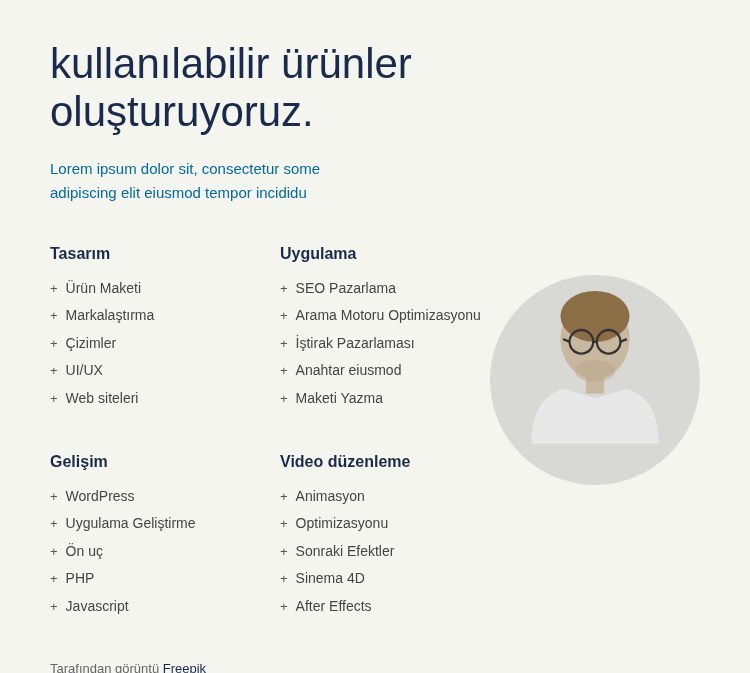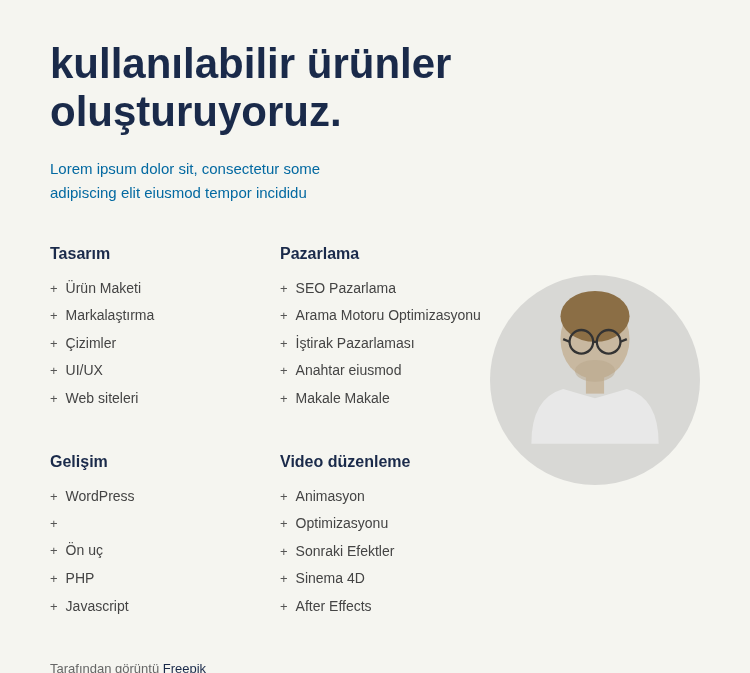--- a/index.html
+++ b/index.html
@@ -12,21 +12,21 @@
       background: #f5f5f0;
       font-family: -apple-system, BlinkMacSystemFont, 'Segoe UI', sans-serif;
       width: 750px;
       min-height: 673px;
       padding: 40px 50px 30px 50px;
       color: #333;
     }
 
     .heading {
       font-size: 42px;
-      font-weight: 700;
+      font-weight: 400;
       color: #1a2a4a;
       line-height: 1.15;
       margin-bottom: 20px;
       max-width: 420px;
     }
 
     .subtitle {
       font-size: 15px;
       color: #0369a1;
       line-height: 1.6;
@@ -143,53 +143,54 @@
               <span class="plus-icon">+</span>
               <span>UI/UX</span>
             </li>
             <li>
               <span class="plus-icon">+</span>
               <span>Web siteleri</span>
             </li>
           </ul>
         </div>
         <div class="category">
-          <div class="category-title">Pazarlama</div>
+          <div class="category-title">Uygulama</div>
           <ul class="category-list">
             <li>
               <span class="plus-icon">+</span>
               <span>SEO Pazarlama</span>
             </li>
             <li>
               <span class="plus-icon">+</span>
               <span>Arama Motoru Optimizasyonu</span>
             </li>
             <li>
               <span class="plus-icon">+</span>
               <span>İştirak Pazarlaması</span>
             </li>
             <li>
               <span class="plus-icon">+</span>
               <span>Anahtar eiusmod</span>
             </li>
             <li>
               <span class="plus-icon">+</span>
-              <span>Makale Makale</span>
+              <span>Maketi Yazma</span>
             </li>
           </ul>
         </div>
         <div class="category">
           <div class="category-title">Gelişim</div>
           <ul class="category-list">
             <li>
               <span class="plus-icon">+</span>
               <span>WordPress</span>
             </li>
             <li>
               <span class="plus-icon">+</span>
+              <span>Uygulama Geliştirme</span>
             </li>
             <li>
               <span class="plus-icon">+</span>
               <span>Ön uç</span>
             </li>
             <li>
               <span class="plus-icon">+</span>
               <span>PHP</span>
             </li>
             <li>

